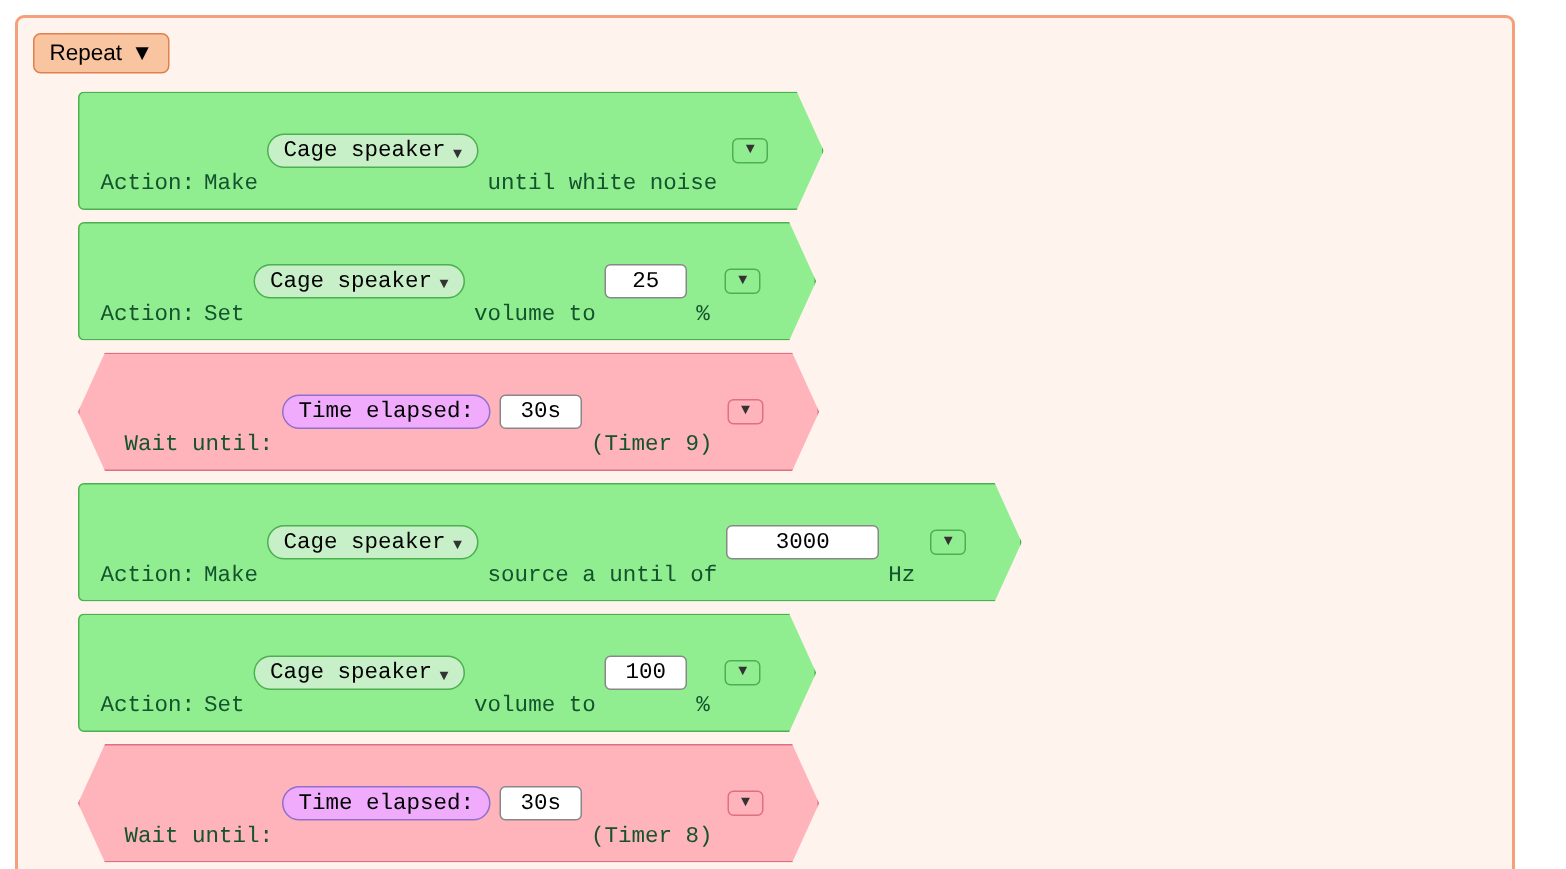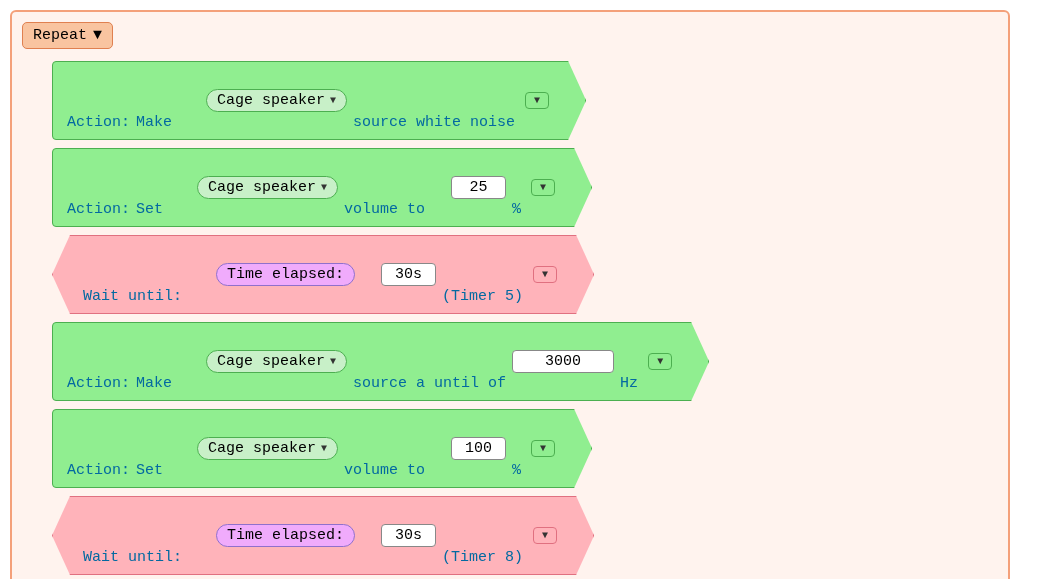--- a/index.html
+++ b/index.html
@@ -17,21 +17,21 @@
       display: inline-block;
       padding: 10px 10px 10px 10px;
       min-width: 1000px;
     }
 
     .repeat-btn {
       background: #f9c4a0;
       border: 1.5px solid #e08050;
       border-radius: 5px;
       padding: 4px 10px;
-      font-family: Liberation Mono, monospace;
+      font-family: Liberation Sans, sans-serif;
       font-size: 15px;
       cursor: pointer;
       display: inline-flex;
       align-items: center;
       gap: 6px;
       margin-bottom: 12px;
     }
 
     .forever-btn {
       background: #f9c4a0;
@@ -82,36 +82,35 @@
       display: inline-flex;
       align-items: center;
       gap: 6px;
       position: relative;
       clip-path: polygon(18px 0, calc(100% - 18px) 0, 100% 50%, calc(100% - 18px) 100%, 18px 100%, 0 50%);
       padding-left: 30px;
       padding-right: 36px;
     }
 
     .block-label {
-      color: #0369a1;
+      color: #14532d;
       white-space: nowrap;
       margin-top: 44px;
     }
 
     .dropdown-pill {
       background: #c8f0c8;
       border: 1.5px solid #4caf50;
       border-radius: 20px;
       padding: 2px 10px;
       display: inline-flex;
-      align-items: center;
+      align-items: flex-end;
       gap: 5px;
       cursor: pointer;
       white-space: nowrap;
-      margin-left: 28px;
     }
 
     .wait-block .dropdown-pill {
       background: #f0abfc;
       border-color: #9070cc;
     }
 
     .input-field {
       border: 1.5px solid #888;
       border-radius: 4px;
@@ -122,21 +121,20 @@
       text-align: center;
       width: 60px;
     }
 
     .input-field-wide {
       width: 102px;
     }
 
     .input-field-narrow {
       width: 55px;
-      margin-left: 20px;
     }
 
     .dropdown-arrow {
       font-size: 10px;
       color: #333;
     }
 
     .end-dropdown {
       background: #90ee90;
       border: 1.5px solid #4caf50;
@@ -175,21 +173,21 @@
   <div class="inner-blocks">
 
     <div class="block-row">
       <div class="action-block">
         <span class="block-label">Action:</span>
         <span class="block-label">Make</span>
         <div class="dropdown-pill">
           <span>Cage speaker</span>
           <span class="dropdown-arrow">▼</span>
         </div>
-        <span class="block-label">source white noise</span>
+        <span class="block-label">until white noise</span>
         <div class="end-dropdown">
           <span class="dropdown-arrow">▼</span>
         </div>
       </div>
     </div>
 
     <div class="block-row">
       <div class="action-block">
         <span class="block-label">Action:</span>
         <span class="block-label">Set</span>
@@ -206,21 +204,21 @@
       </div>
     </div>
 
     <div class="block-row">
       <div class="wait-block">
         <span class="block-label">Wait until:</span>
         <div class="dropdown-pill">
           <span>Time elapsed:</span>
         </div>
         <input class="input-field input-field-narrow" type="text" value="30s" style="">
-        <span class="block-label">(Timer 5)</span>
+        <span class="block-label">(Timer 9)</span>
         <div class="wait-end-dropdown">
           <span class="dropdown-arrow">▼</span>
         </div>
       </div>
     </div>
 
     <div class="block-row">
       <div class="action-block">
         <span class="block-label">Action:</span>
         <span class="block-label">Make</span>

